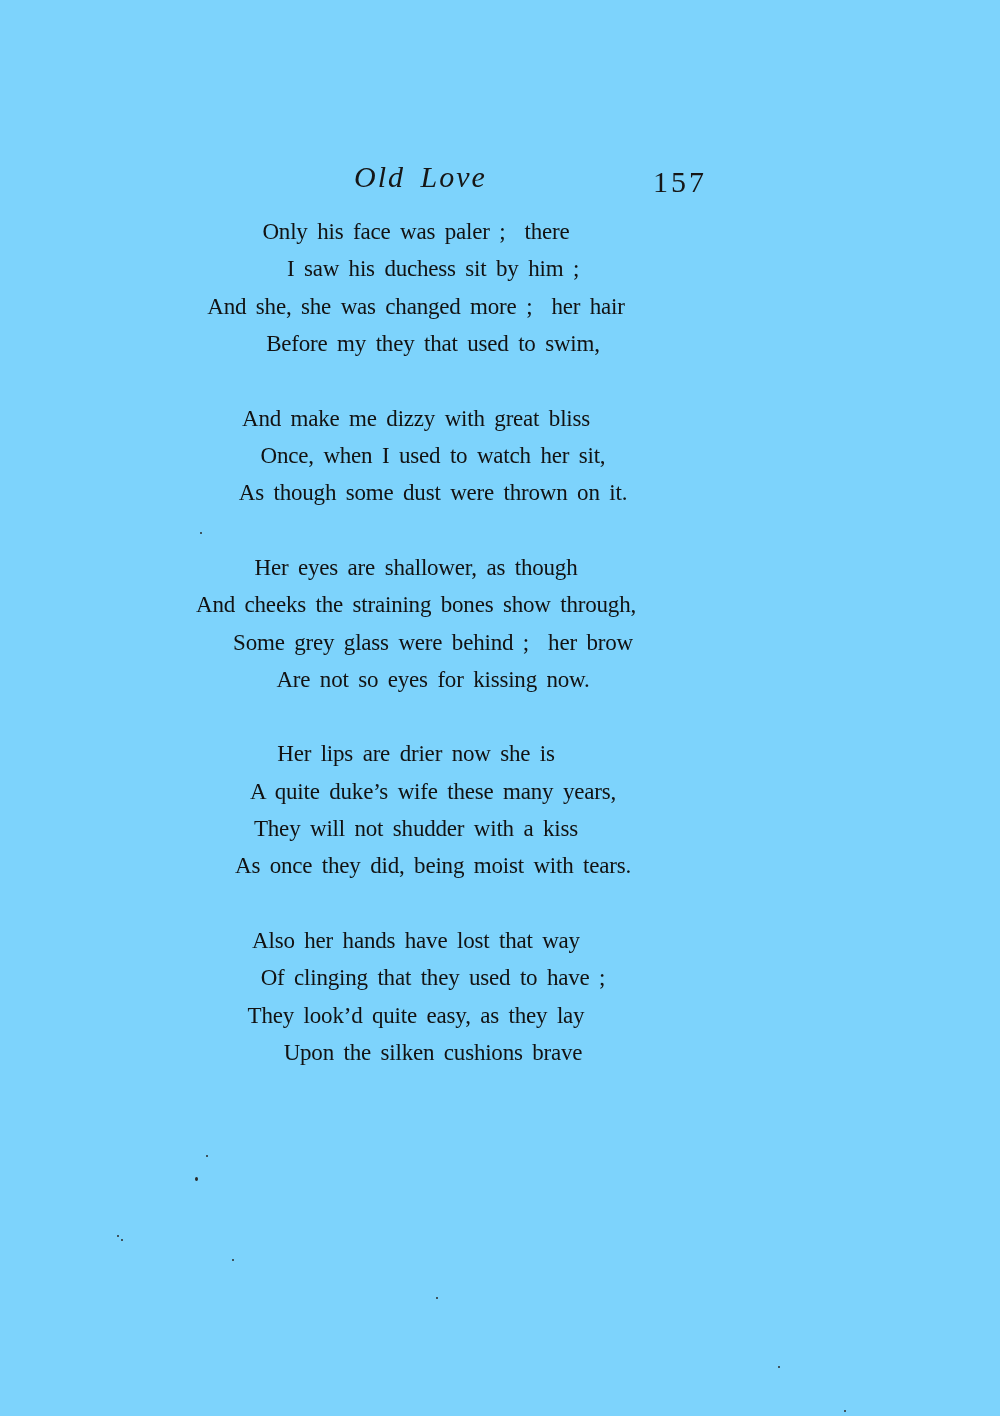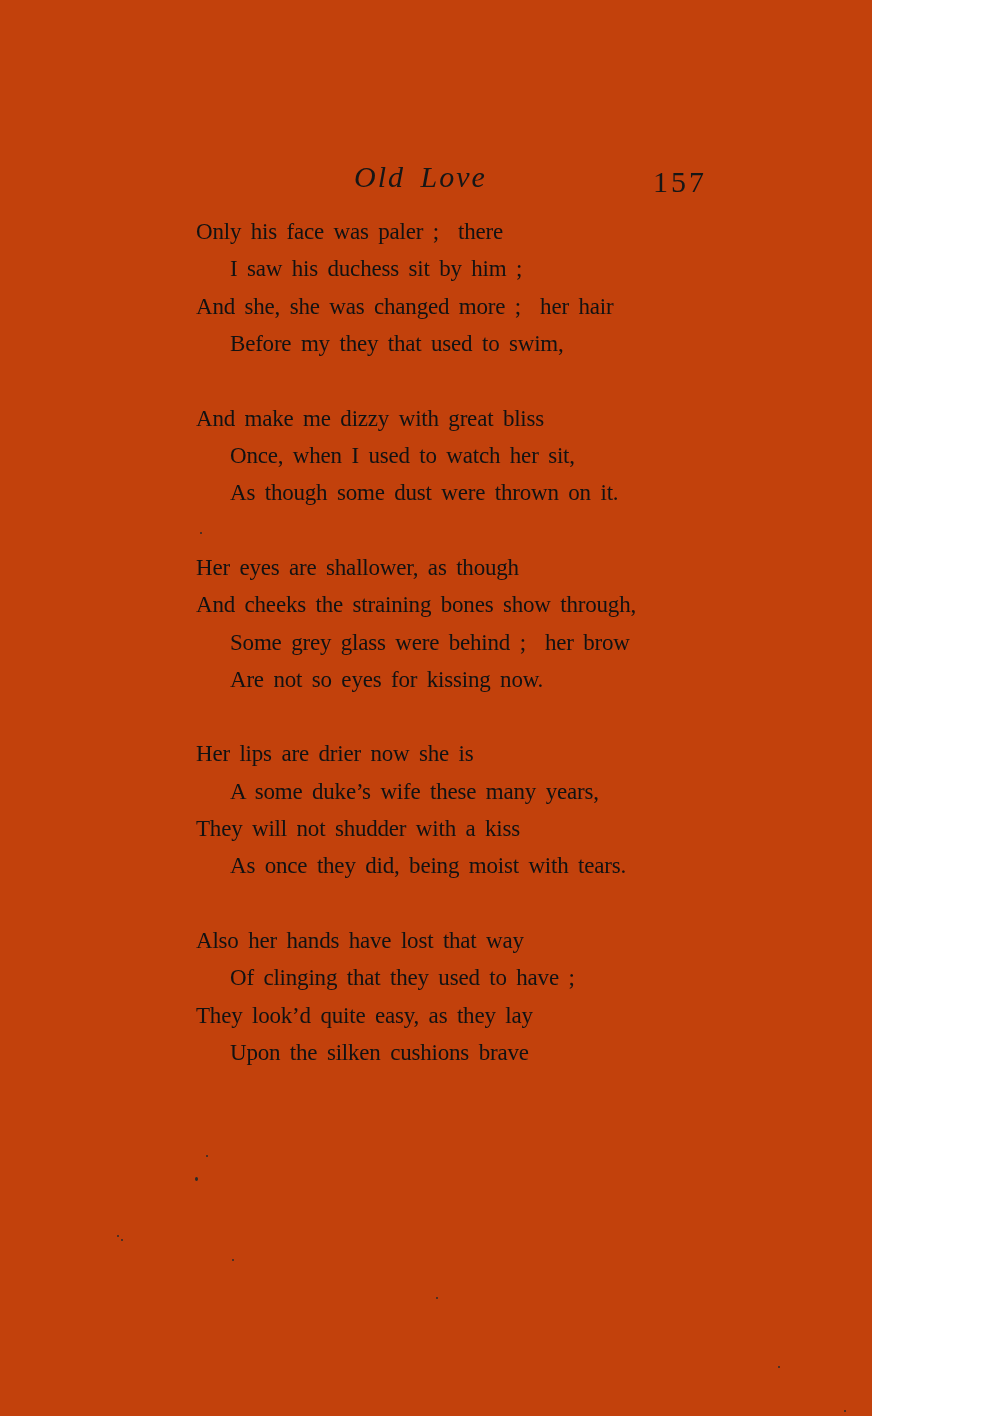--- a/index.html
+++ b/index.html
@@ -2,27 +2,26 @@
 <html><head>
 <meta charset="utf-8">
 <style>
   html, body {
     margin: 0;
     padding: 0;
     background: #ffffff;
   }
   .page {
     position: relative;
-    width: 824px;
+    width: 1000px;
     height: 1416px;
-    background: #c2410c;
+    background: #7dd3fc;
     font-family: "Liberation Serif", "DejaVu Serif", serif;
     color: #141414;
     overflow: hidden;
-    padding-left: 48px;
   }
   .running-header-title {
     position: absolute;
     top: 160px;
     left: 354px;
     font-size: 30px;
     font-style: italic;
     letter-spacing: 2px;
     word-spacing: 6px;
     color: #161616;
@@ -45,20 +44,21 @@
     line-height: 37.4px;
     color: #121212;
   }
   .stanza {
     margin: 0 0 37px 0;
     padding: 0;
   }
   .poem-line {
     white-space: pre;
     height: 37.4px;
+    text-align: center;
   }
   .poem-line.indent {
     padding-left: 34px;
   }
   .speck {
     position: absolute;
     background: #2a2a2a;
     border-radius: 50%;
   }
   .s1 { left: 206px; top: 1155px; width: 2px; height: 2px; }
@@ -97,21 +97,21 @@
 
     <div class="stanza">
       <div class="poem-line">Her eyes are shallower, as though</div>
       <div class="poem-line">And cheeks the straining bones show through,</div>
       <div class="poem-line indent">Some grey glass were behind ;  her brow</div>
       <div class="poem-line indent">Are not so eyes for kissing now.</div>
     </div>
 
     <div class="stanza">
       <div class="poem-line">Her lips are drier now she is</div>
-      <div class="poem-line indent">A some duke’s wife these many years,</div>
+      <div class="poem-line indent">A quite duke’s wife these many years,</div>
       <div class="poem-line">They will not shudder with a kiss</div>
       <div class="poem-line indent">As once they did, being moist with tears.</div>
     </div>
 
     <div class="stanza">
       <div class="poem-line">Also her hands have lost that way</div>
       <div class="poem-line indent">Of clinging that they used to have ;</div>
       <div class="poem-line">They look’d quite easy, as they lay</div>
       <div class="poem-line indent">Upon the silken cushions brave</div>
     </div>

